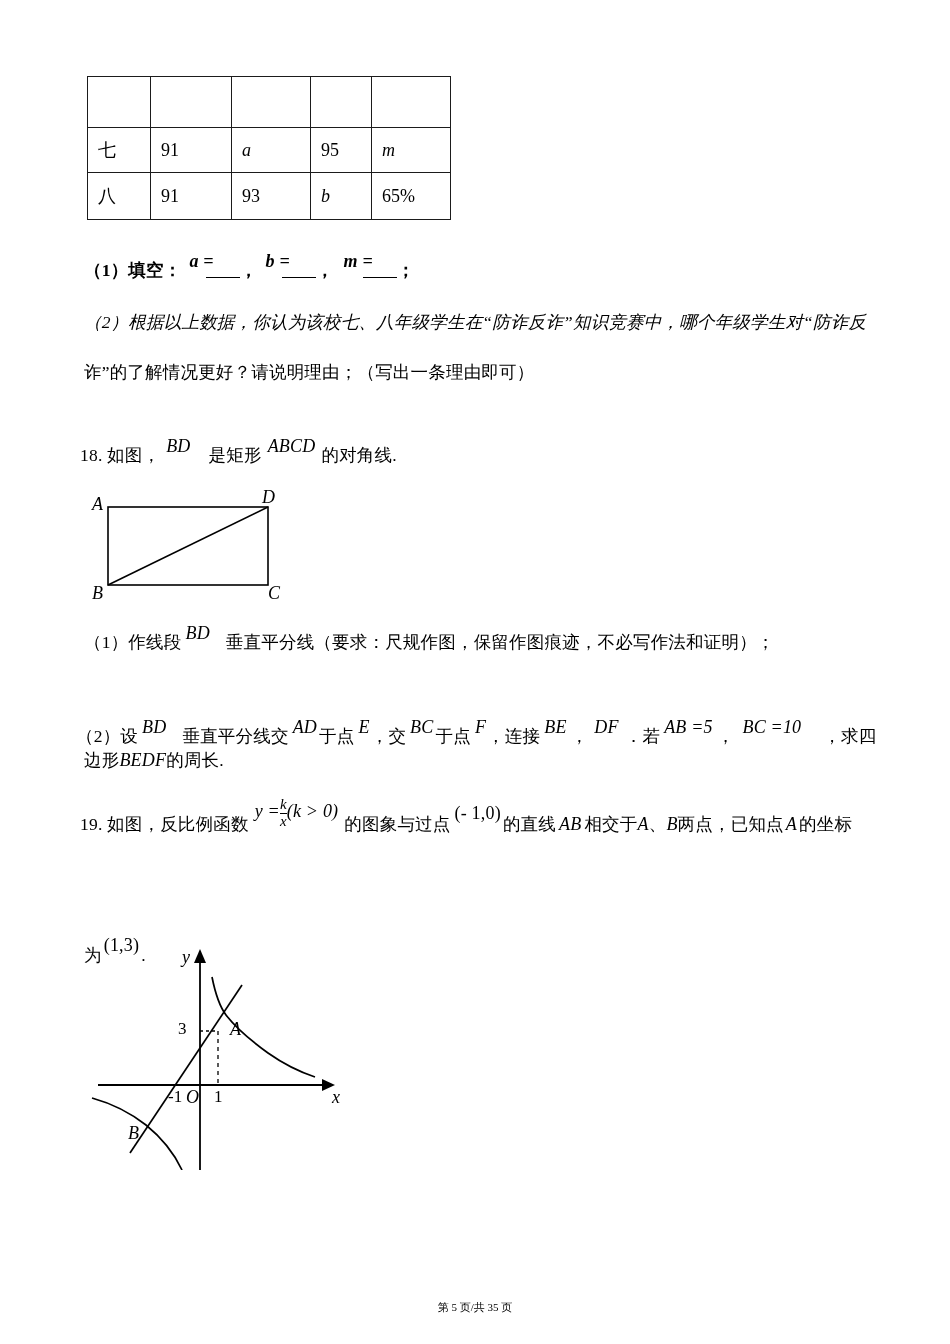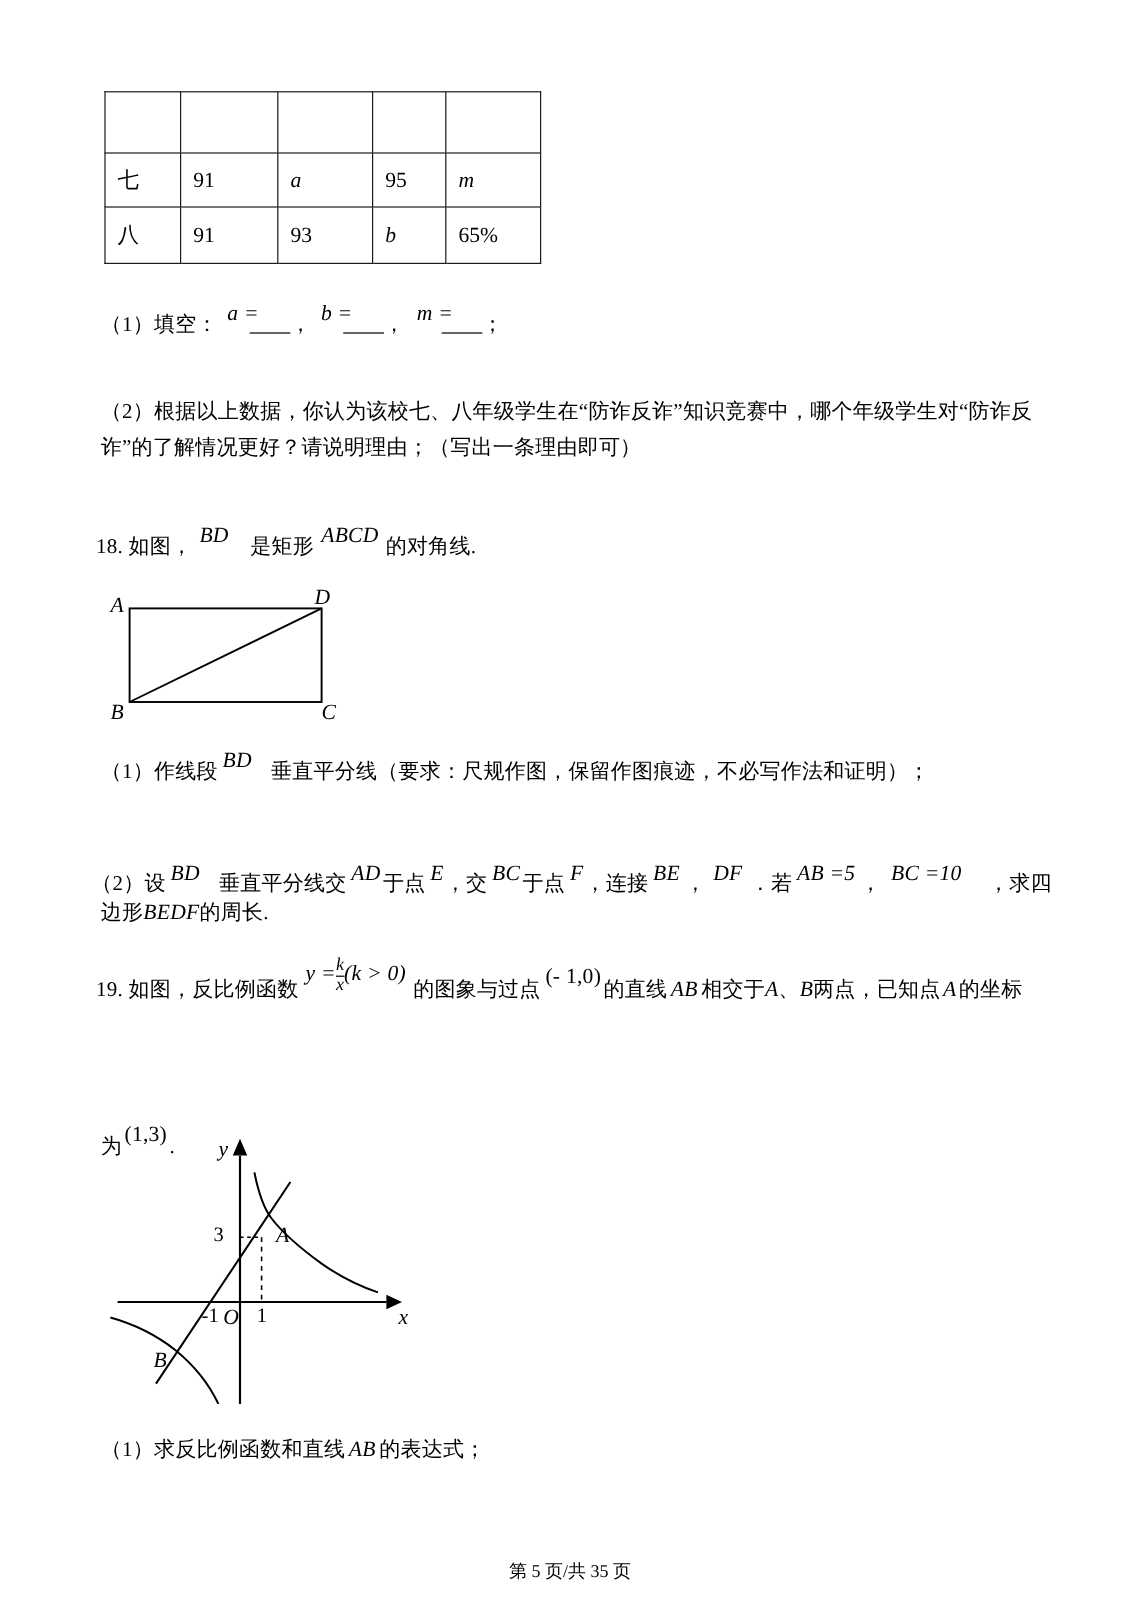--- a/index.html
+++ b/index.html
@@ -86,21 +86,21 @@
   
   .fig { position: absolute; }
 
   
   .footer {
     position: absolute;
     left: 0;
     top: 1300px;
     width: 950px;
     text-align: center;
-    font-size: 15px;
+    font-size: 11px;
     font-family: "Liberation Serif", "DejaVu Serif", serif;
   }
 
   .frac {
     display: inline-block;
     vertical-align: middle;
     text-align: center;
     font-style: italic;
     font-size: 15px;
     line-height: 1.05;
@@ -134,25 +134,25 @@
     <tr class="r2">
       <td class="c0">八</td>
       <td class="c1">91</td>
       <td class="c2">93</td>
       <td class="c3 cell-it">b</td>
       <td class="c4">65%</td>
     </tr>
   </tbody>
     </table>
 
-  <div class="row cn" style="left:84px; top:258px;">
+  <div class="row cn" style="left:84px; top:258px;font-weight:bold;">
     <span>（1）填空：</span><span class="sup" style="left:8px;">a =</span><span class="ul"></span><span>，</span><span class="sup" style="left:8px;">b =</span><span class="ul"></span><span>，</span><span class="sup" style="left:10px;">m =</span><span class="ul"></span><span>；</span>
   </div>
 
-  <div class="row cn" style="left:84px; top:330px;">（2）根据以上数据，你认为该校七、八年级学生在“防诈反诈”知识竞赛中，哪个年级学生对“防诈反</div>
+  <div class="row cn" style="left:84px; top:310px;font-style:italic;">（2）根据以上数据，你认为该校七、八年级学生在“防诈反诈”知识竞赛中，哪个年级学生对“防诈反</div>
   <div class="row cn" style="left:84px; top:360px;">诈”的了解情况更好？请说明理由；（写出一条理由即可）</div>
 
 
   <div class="row cn" style="left:80px; top:443px;">
     <span>18. 如图，</span><span class="sup" style="left:6px;">BD</span><span style="margin-left:24px;text-align:center;">是矩形</span><span class="sup" style="left:6px;">ABCD</span><span style="margin-left:12px;">的对角线.</span>
   </div>
 
   <div class="fig" style="left:80px; top:487px; width:230px; height:118px;">
     <svg width="230" height="118" viewBox="0 0 230 118">
       <rect x="28" y="20" width="160" height="78" fill="none" stroke="#000" stroke-width="1.6"></rect>
@@ -206,19 +206,16 @@
     <div style="position:absolute; left:92px; top:12px;" class="mi">y</div>
     <div style="position:absolute; left:242px; top:152px;" class="mi">x</div>
     <div style="position:absolute; left:88px; top:84px; font-size:17px;">3</div>
     <div style="position:absolute; left:78px; top:152px; font-size:17px;">-1</div>
     <div style="position:absolute; left:96px; top:152px;" class="mi">O</div>
     <div style="position:absolute; left:124px; top:152px; font-size:17px;">1</div>
     <div style="position:absolute; left:140px; top:84px;" class="mi">A</div>
     <div style="position:absolute; left:38px; top:188px;" class="mi">B</div>
   </div>
 
-  <div class="row cn" style="left:84px; top:1195px;">
-    <span>（1）求反比例函数和直线</span><span class="mi" style="margin-left:3px;">AB</span><span style="margin-left:3px;">的表达式；</span>
-  </div>
 
   <div class="footer">第 5 页/共 35 页</div>
 
 </div>
 
 </body></html>

